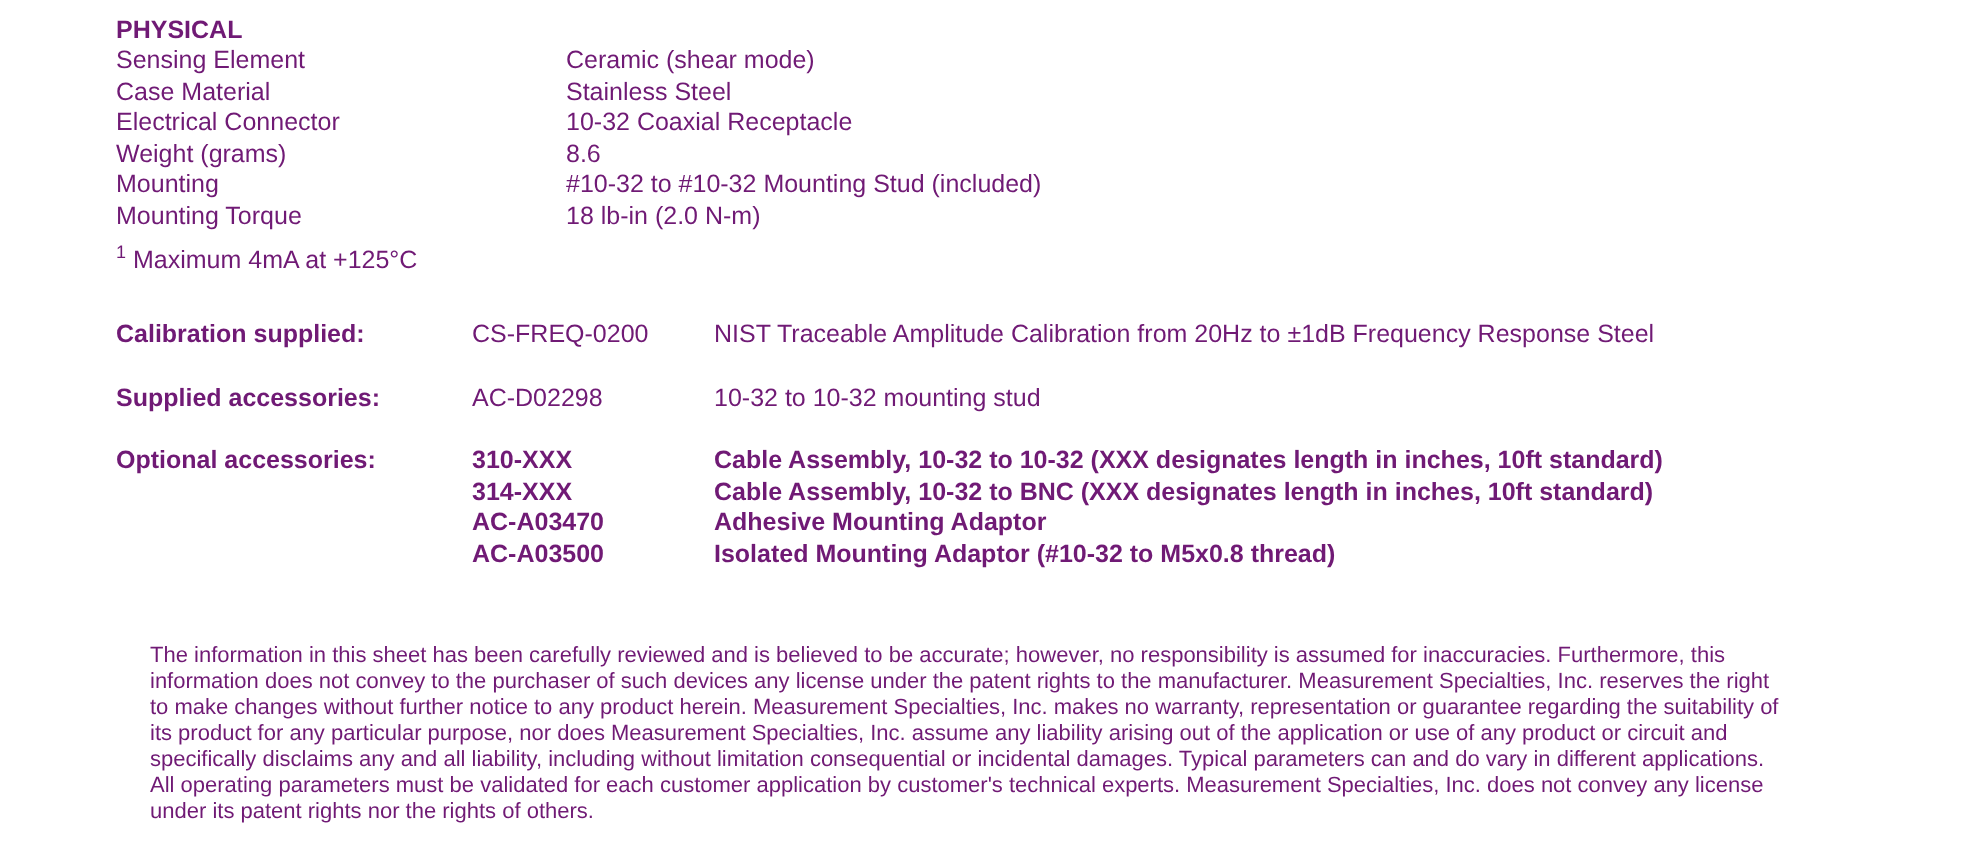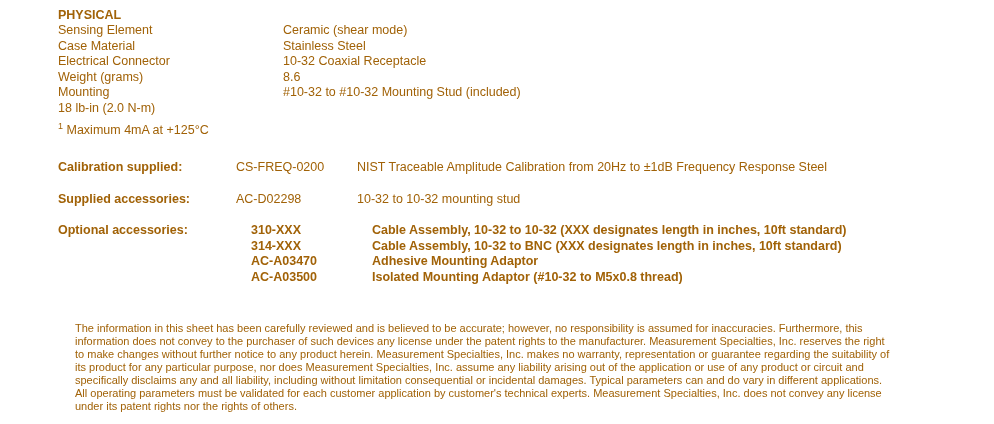--- a/index.html
+++ b/index.html
@@ -5,21 +5,21 @@
   html, body {
     margin: 0;
     padding: 0;
     background: #ffffff;
   }
   .page {
     position: relative;
     width: 994px;
     height: 424px;
     background: #ffffff;
-    color: #a16207;
+    color: #701a75;
     font-family: "Liberation Sans", sans-serif;
     overflow: hidden;
   }
   .content {
     padding: 7px 0 0 58px;
   }
   .section-title {
     font-weight: bold;
     font-size: 12.5px;
     line-height: 16px;
@@ -45,21 +45,21 @@
   .footnote sup {
     font-size: 9px;
   }
   .acc-block {
     display: flex;
     font-size: 12.5px;
     line-height: 15.5px;
   }
   .acc-block.calibration { margin-top: 22px; }
   .acc-block.supplied   { margin-top: 16px; }
-  .acc-block.optional   { margin-top: 16px; gap: 15px; }
+  .acc-block.optional   { margin-top: 16px; }
   .acc-label {
     width: 178px;
     flex: 0 0 178px;
     font-weight: bold;
   }
   .acc-code {
     width: 121px;
     flex: 0 0 121px;
     white-space: nowrap;
   }
@@ -108,20 +108,21 @@
       </div>
       <div class="spec-row">
         <div class="spec-label">Weight (grams)</div>
         <div class="spec-value">8.6</div>
       </div>
       <div class="spec-row">
         <div class="spec-label">Mounting</div>
         <div class="spec-value">#10-32 to #10-32 Mounting Stud (included)</div>
       </div>
       <div class="spec-row">
+        <div class="spec-label">Mounting Torque</div>
         <div class="spec-value">18 lb-in (2.0 N-m)</div>
       </div>
     </div>
 
     <div class="footnote"><sup>1</sup><span> Maximum 4mA at +125°C</span></div>
 
     <div class="acc-block calibration">
       <div class="acc-label">Calibration supplied:</div>
       <div class="acc-code">CS-FREQ-0200</div>
       <div class="acc-desc">NIST Traceable Amplitude Calibration from 20Hz to ±1dB Frequency Response Steel</div>

